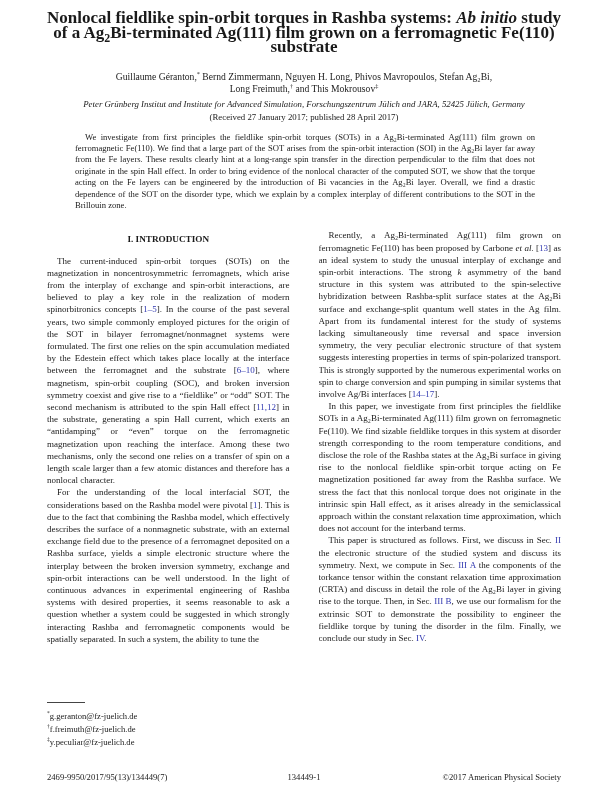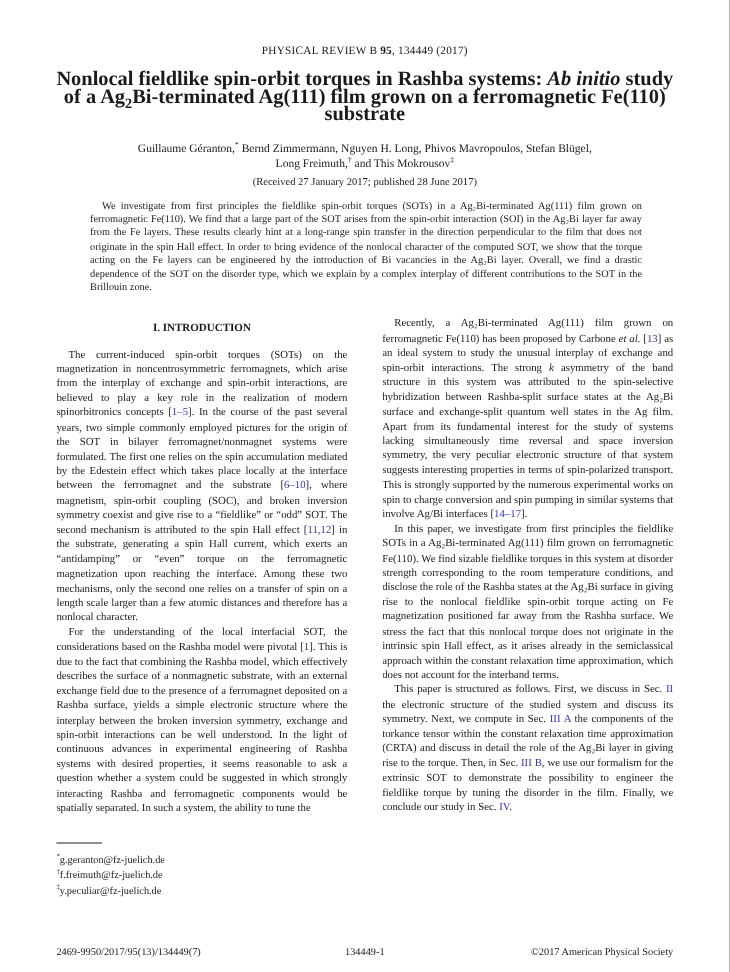--- a/index.html
+++ b/index.html
@@ -92,41 +92,41 @@
   }
   .footnote-rule {
     width: 38px;
     border-top: 1px solid #444;
     margin-bottom: 7px;
   }
   .page-footer {
     position: absolute;
     left: 47px;
     right: 47px;
-    bottom: 12px;
+    bottom: 28px;
     display: flex;
     justify-content: space-between;
     align-items: baseline;
     font-size: 8.6px;
   }
   .page-footer .center { position: absolute; left: 0; right: 0; text-align: center; }
 </style>
 </head>
 <body>
 
 <div class="page">
 
-  <div class="journal-header"><span>PHYSICAL REVIEW B </span><span class="seg-b">95</span><span>, 134449 (2017)</span></div>
 
   <div class="paper-title"><span>Nonlocal fieldlike spin-orbit torques in Rashba systems: </span><span class="seg-i">Ab initio</span><span> study of a Ag</span><span class="seg-sub">2</span><span>Bi-terminated Ag(111) film grown on a ferromagnetic Fe(110) substrate</span></div>
 
-  <div class="author-line first"><span>Guillaume Géranton,</span><span class="seg-sup">*</span><span> Bernd Zimmermann, Nguyen H. Long, Phivos Mavropoulos, Stefan Blügel,</span></div>
+  <div class="author-line first"><span>Guillaume Géranton,</span><span class="seg-sup">*</span><span> Bernd Zimmermann, Nguyen H. Long, Phivos Mavropoulos, Stefan Ag₂Bi,</span></div>
   <div class="author-line"><span>Long Freimuth,</span><span class="seg-sup">†</span><span> and This Mokrousov</span><span class="seg-sup">‡</span></div>
 
-  <div class="received">(Received 27 January 2017; published 28 June 2017)</div>
+  <div class="affiliation">Peter Grünberg Institut and Institute for Advanced Simulation, Forschungszentrum Jülich and JARA, 52425 Jülich, Germany</div>
+  <div class="received">(Received 27 January 2017; published 28 April 2017)</div>
 
   <div class="abstract">We investigate from first principles the fieldlike spin-orbit torques (SOTs) in a Ag₂Bi-terminated Ag(111) film grown on ferromagnetic Fe(110). We find that a large part of the SOT arises from the spin-orbit interaction (SOI) in the Ag₂Bi layer far away from the Fe layers. These results clearly hint at a long-range spin transfer in the direction perpendicular to the film that does not originate in the spin Hall effect. In order to bring evidence of the nonlocal character of the computed SOT, we show that the torque acting on the Fe layers can be engineered by the introduction of Bi vacancies in the Ag₂Bi layer. Overall, we find a drastic dependence of the SOT on the disorder type, which we explain by a complex interplay of different contributions to the SOT in the Brillouin zone.</div>
 
 
   <div class="columns">
     <div class="col col-left">
       <div class="section-heading">I. INTRODUCTION</div>
       <p><span>The current-induced spin-orbit torques (SOTs) on the magnetization in noncentrosymmetric ferromagnets, which arise from the interplay of exchange and spin-orbit interactions, are believed to play a key role in the realization of modern spinorbitronics concepts [</span><span class="seg-link">1–5</span><span>]. In the course of the past several years, two simple commonly employed pictures for the origin of the SOT in bilayer ferromagnet/nonmagnet systems were formulated. The first one relies on the spin accumulation mediated by the Edestein effect which takes place locally at the interface between the ferromagnet and the substrate [</span><span class="seg-link">6–10</span><span>], where magnetism, spin-orbit coupling (SOC), and broken inversion symmetry coexist and give rise to a “fieldlike” or “odd” SOT. The second mechanism is attributed to the spin Hall effect [</span><span class="seg-link">11,12</span><span>] in the substrate, generating a spin Hall current, which exerts an “antidamping” or “even” torque on the ferromagnetic magnetization upon reaching the interface. Among these two mechanisms, only the second one relies on a transfer of spin on a length scale larger than a few atomic distances and therefore has a nonlocal character.</span></p>
       <p><span>For the understanding of the local interfacial SOT, the considerations based on the Rashba model were pivotal [</span><span class="seg-link">1</span><span>]. This is due to the fact that combining the Rashba model, which effectively describes the surface of a nonmagnetic substrate, with an external exchange field due to the presence of a ferromagnet deposited on a Rashba surface, yields a simple electronic structure where the interplay between the broken inversion symmetry, exchange and spin-orbit interactions can be well understood. In the light of continuous advances in experimental engineering of Rashba systems with desired properties, it seems reasonable to ask a question whether a system could be suggested in which strongly interacting Rashba and ferromagnetic components would be spatially separated. In such a system, the ability to tune the</span></p>
     </div>

